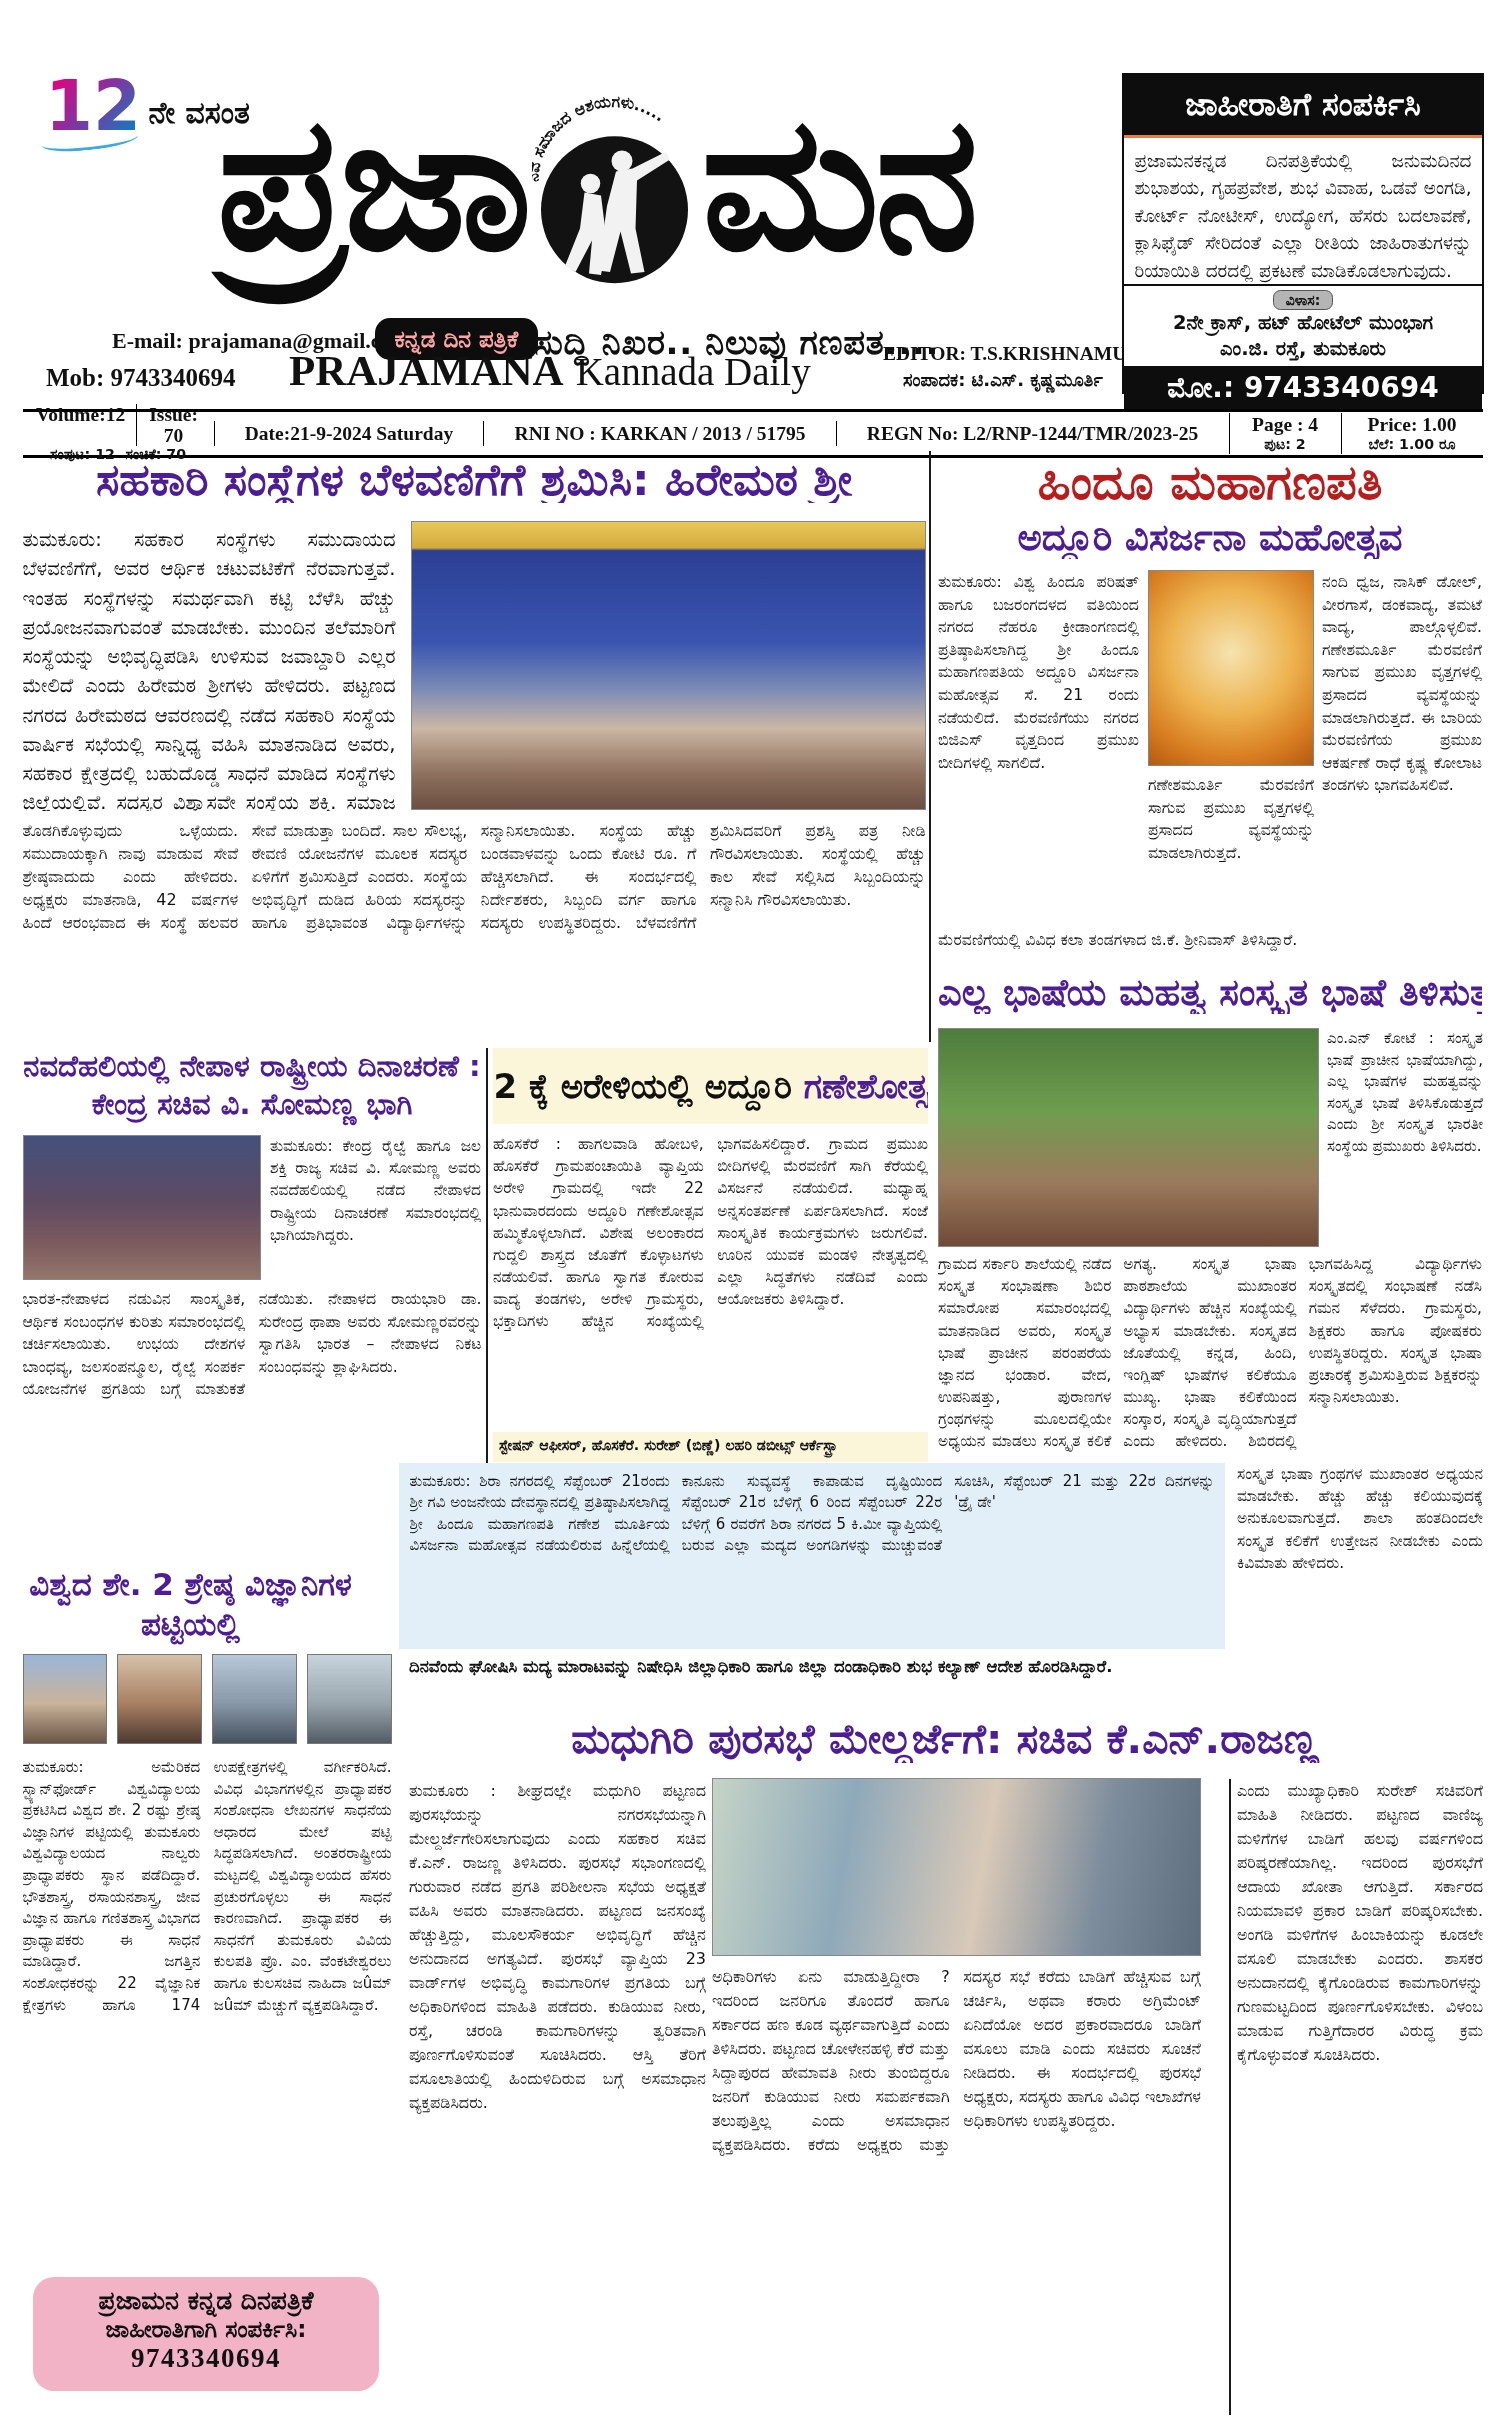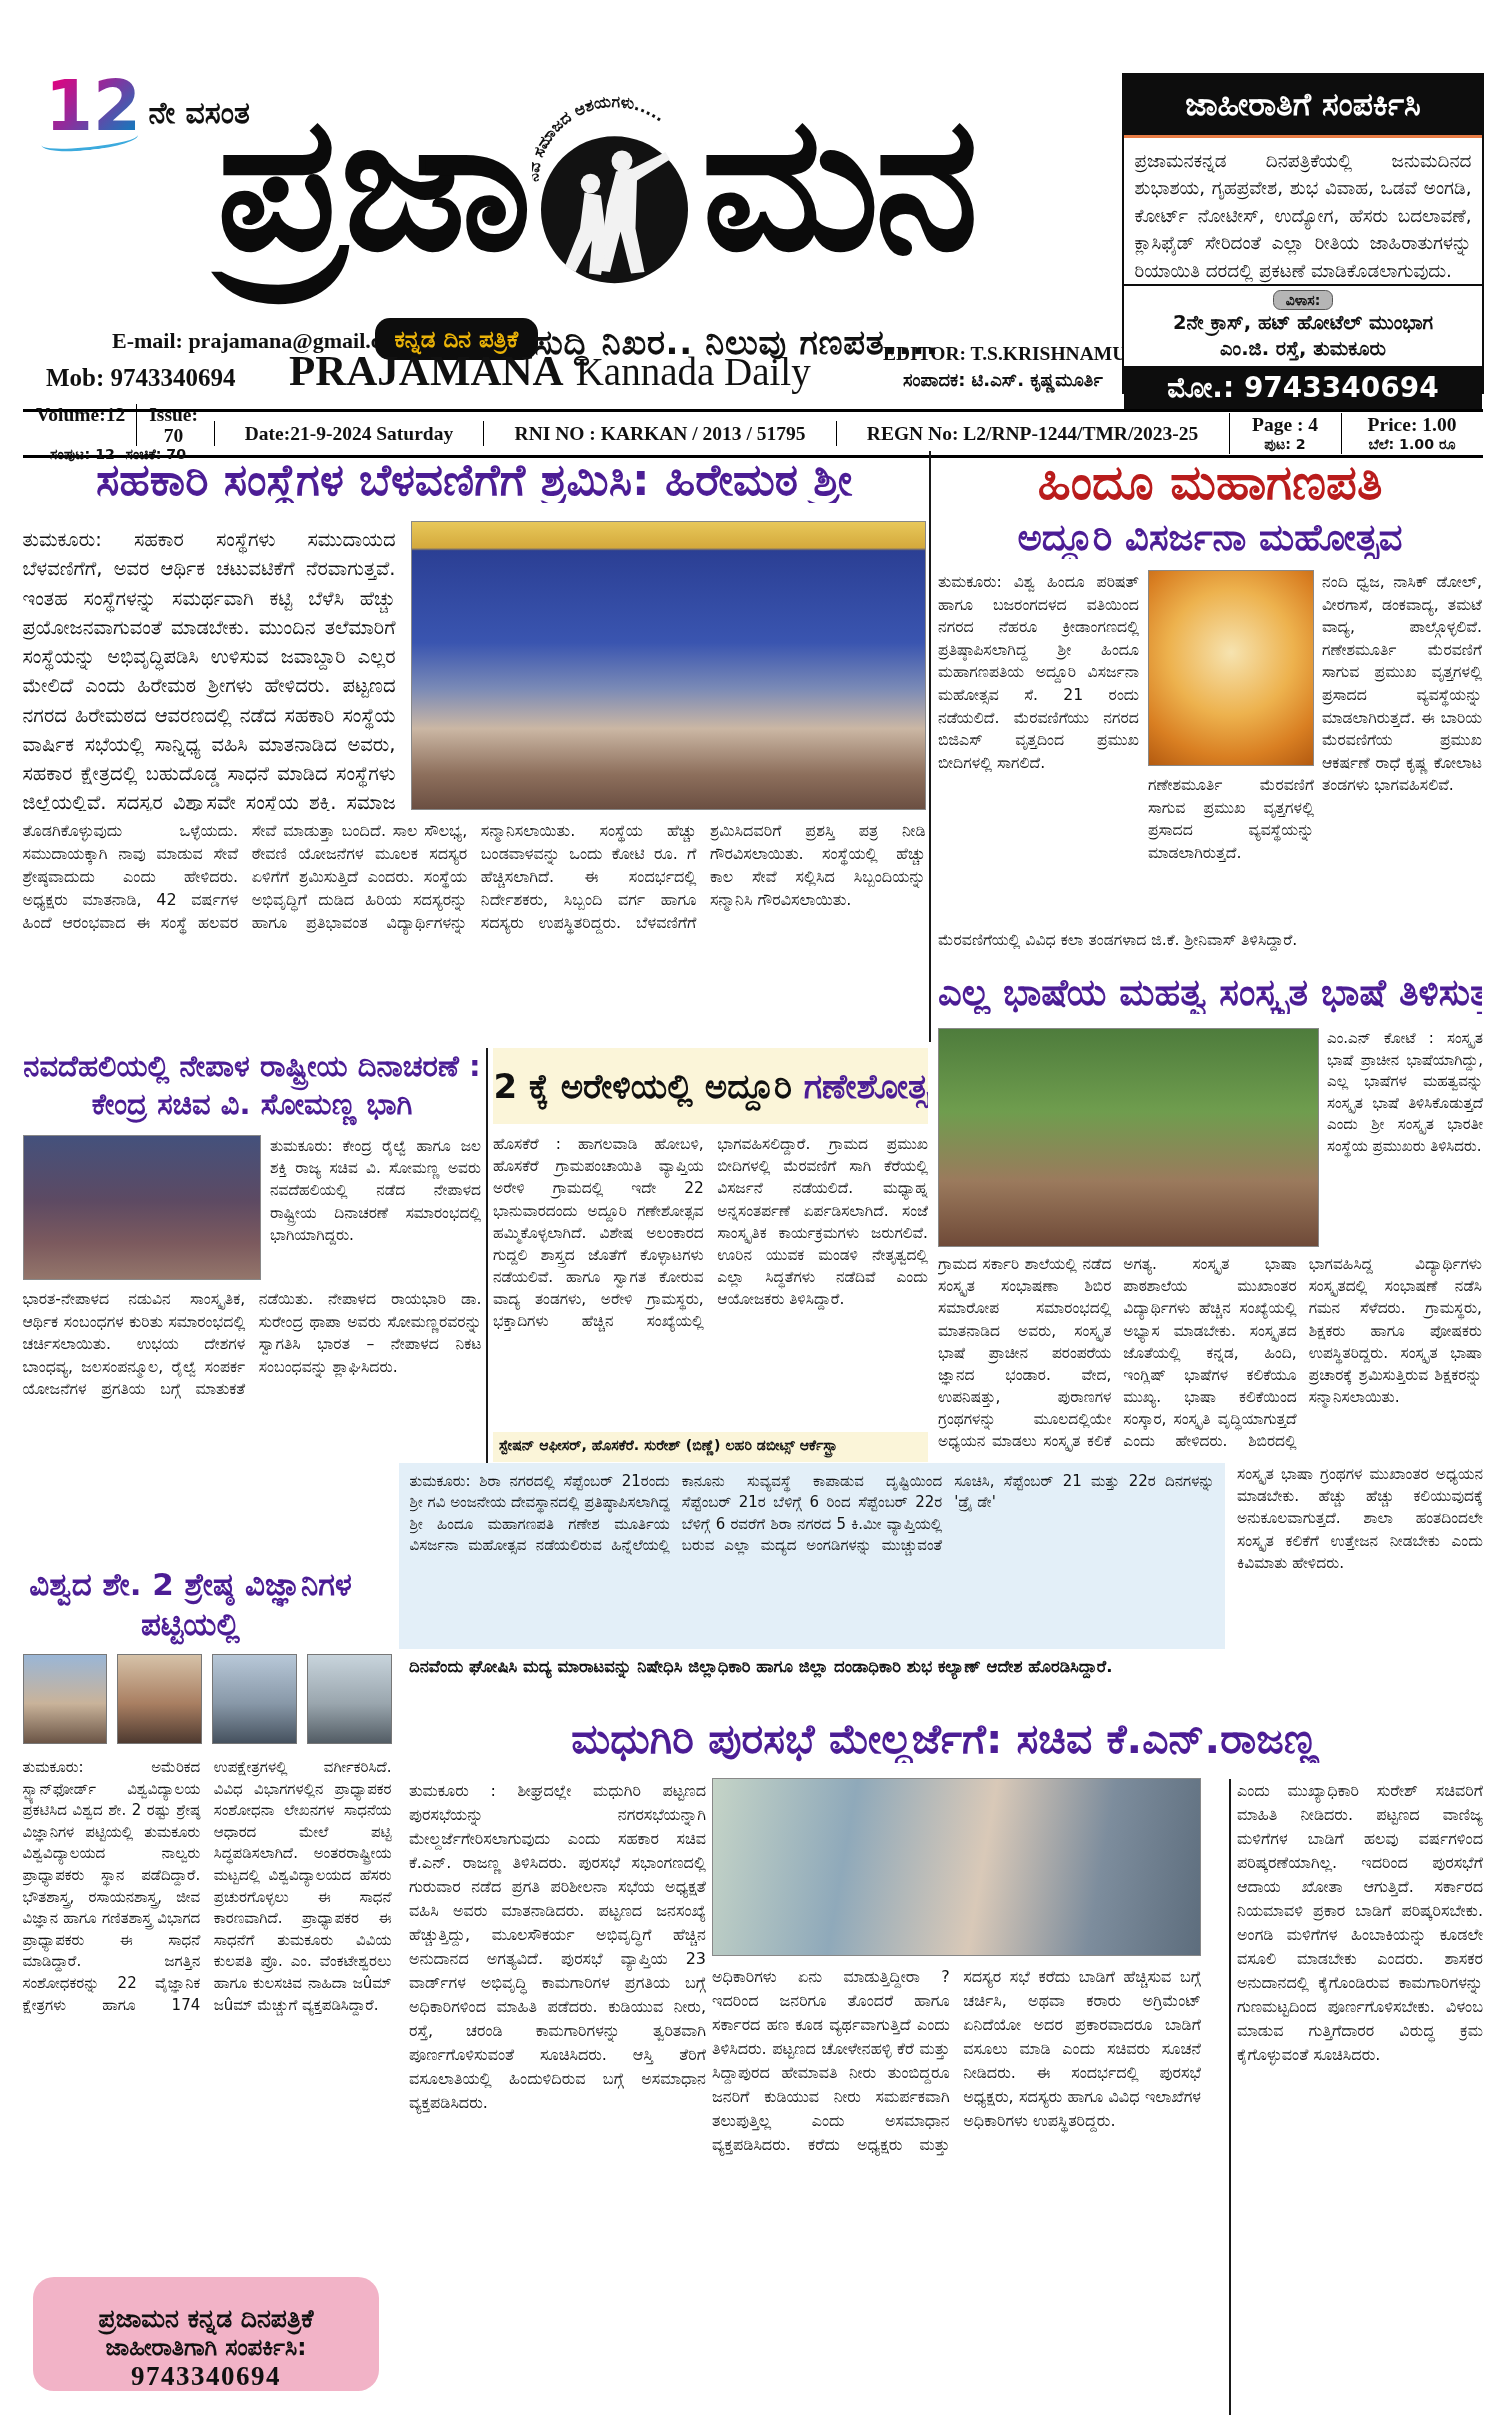--- a/index.html
+++ b/index.html
@@ -25,21 +25,21 @@
   .anniv-swirl { position:absolute; left:-4.5px; top:55px; width:97px; height:19.5px;
     border-bottom:3.7px solid #1b9cd8; border-radius:50%; transform:rotate(-6deg); opacity:.85; }
   .anniv-txt { font-size:30px; font-weight:bold; margin:19.5px 0 0 7.5px; }
 
   .masthead { left:112px; top:48px; width:967px; height:270px; display:flex;
     align-items:center; justify-content:center; }
   .masthead-word { font-size:187px; font-weight:900; line-height:1; letter-spacing:-4.5px; color:#0b0b0b; }
   .emblem { position:relative; width:165px; height:225px; margin:0 4.5px; flex:0 0 auto; }
   .emblem svg { position:absolute; left:0; top:0; }
   .email { left:112px; top:328px; font-size:22px; font-weight:bold; }
-  .kn-pill { left:375px; top:318px; background:#0d0d0d; color:#eab308; border-radius:15px;
+  .kn-pill { left:375px; top:318px; background:#0d0d0d; color:#fca5a5; border-radius:15px;
     padding:7.5px 19.5px; font-size:23px; font-weight:bold; }
   .motto { left:534px; top:322px; font-size:34px; font-weight:900; letter-spacing:0.7px; }
   .editor-en { left:883px; top:343px; font-size:19.5px; font-weight:bold; }
   .editor-kn { left:903px; top:369px; font-size:18px; font-weight:bold; }
   .mob { left:46px; top:364px; font-size:25px; font-weight:900; }
   .pname { left:289px; top:346px; }
   .pname .big { font-size:43px; font-weight:bold; }
   .pname .small { font-size:39px; margin-left:9px; }
 
   .adbox { left:1122px; top:73px; width:362px; height:321px; border:2.2px solid #0d0d0d; background:#fff; }
@@ -82,21 +82,21 @@
   .ganesha-photo { background:radial-gradient(circle at 50% 42%,#f6e3b0 0%,#edb24e 45%,#d97f22 75%,#b35a10 100%); }
   .language-photo { background:linear-gradient(180deg,#4e7c3c 0%,#6f9d4e 38%,#9b7a5d 70%,#6f4a38 100%); }
   .nepal-photo { background:linear-gradient(180deg,#44517c 0%,#5d4a63 45%,#7c5a5e 75%,#94766b 100%); }
   .meeting-photo { background:linear-gradient(100deg,#c5d4c7 0%,#8fa9ba 28%,#d9c9b8 55%,#7d8d9d 78%,#5d6d7d 100%); }
   .portrait { border:0.7px solid #777; }
 
   .yellow-box { background:#fbf5d9; }
   .blue-box { background:#e3eff8; }
 
   .pink-box { left:33px; top:2277px; width:346px; height:114px; background:#f2b3c7;
-    border-radius:21px; text-align:center; padding-top:27px; }
+    border-radius:21px; text-align:center; padding-top:9px; }
   .pink-l1 { font-size:25px; font-weight:900; }
   .pink-l2 { font-size:23px; font-weight:900; }
   .pink-l3 { font-family:"Liberation Serif", serif; font-size:27px; font-weight:bold; letter-spacing:1.5px; }
 </style>
 </head>
 <body>
 
 <div class="page">
 
   <div class="abs anniv">

